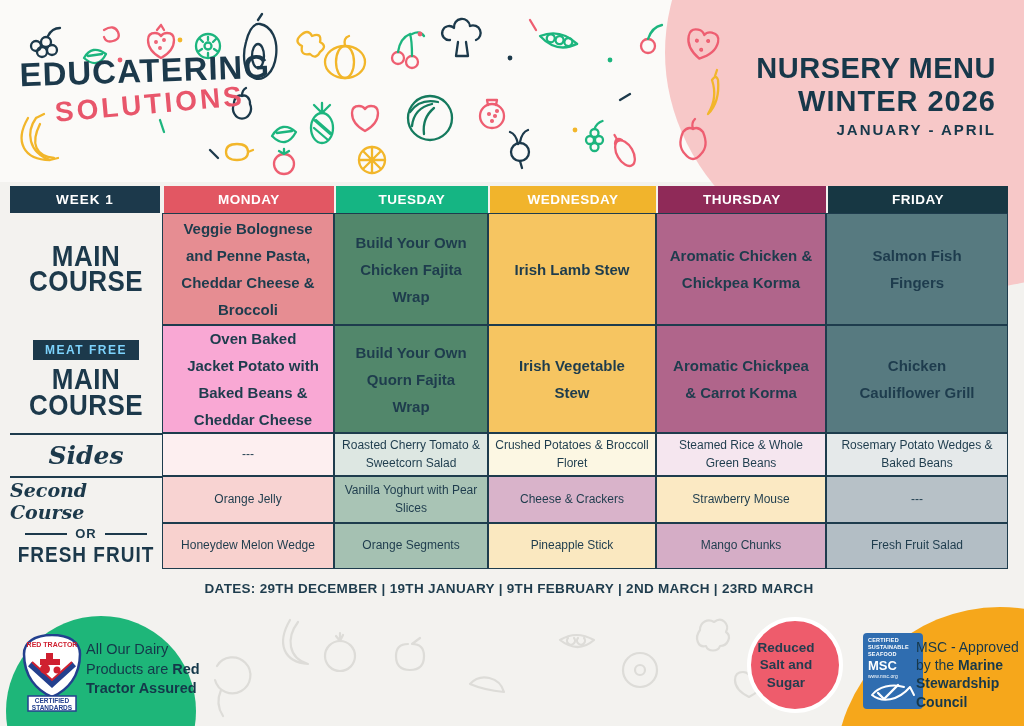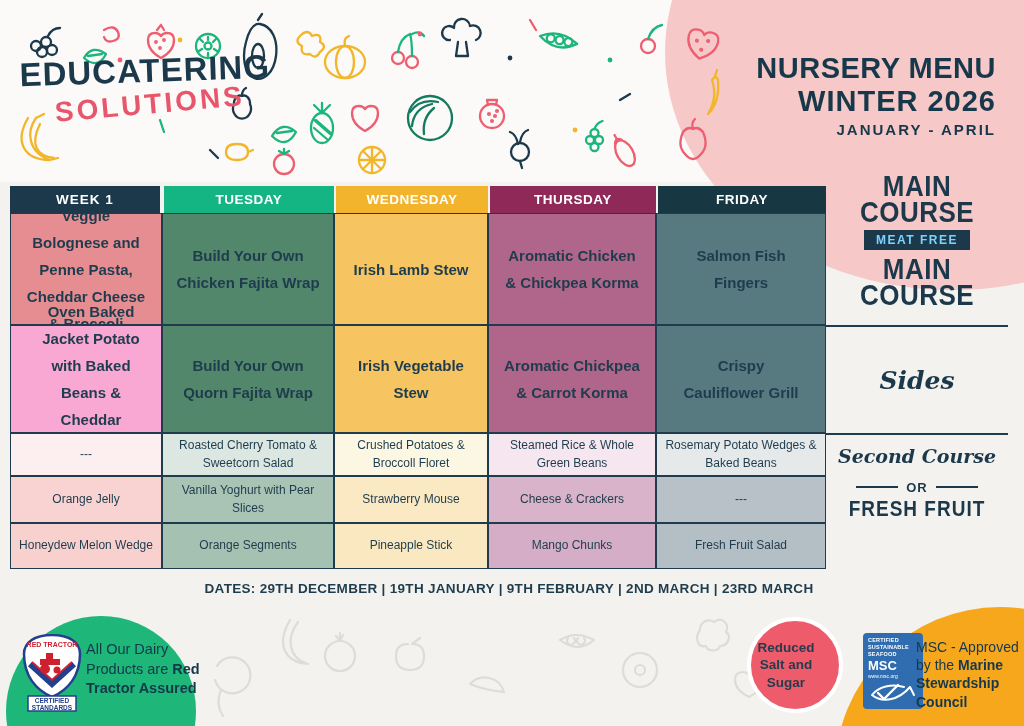--- a/index.html
+++ b/index.html
@@ -253,20 +253,21 @@
 
   <div class="menu-title">
     <div class="t1">NURSERY MENU</div>
     <div class="t2">WINTER  2026</div>
     <div class="t3">JANUARY - APRIL</div>
   </div>
 
   <div class="menu-table">
 
     <div class="hd week">WEEK 1</div>
+    <div class="hd d-mon">MONDAY</div>
     <div class="hd d-tue">TUESDAY</div>
     <div class="hd d-wed">WEDNESDAY</div>
     <div class="hd d-thu">THURSDAY</div>
     <div class="hd d-fri">FRIDAY</div>
 
     <div class="lab">
       <div class="course-word">MAIN</div>
       <div class="course-word">COURSE</div>
     </div>
     <div class="cell big c-mon1">Veggie Bolognese and Penne Pasta, Cheddar Cheese &amp; Broccoli</div>
@@ -277,34 +278,34 @@
 
     <div class="lab">
       <div class="mf-badge">MEAT FREE</div>
       <div class="course-word">MAIN</div>
       <div class="course-word">COURSE</div>
     </div>
     <div class="cell big c-mon2">Oven Baked Jacket Potato with Baked Beans &amp; Cheddar Cheese</div>
     <div class="cell big c-tue2">Build Your Own Quorn Fajita Wrap</div>
     <div class="cell big c-wed2">Irish Vegetable Stew</div>
     <div class="cell big c-thu2">Aromatic Chickpea &amp; Carrot Korma</div>
-    <div class="cell big c-fri2">Crispy Cauliflower Grill</div>
+    <div class="cell big c-fri2">Chicken Cauliflower Grill</div>
 
     <div class="lab script sides-lab">Sides</div>
     <div class="cell sm c-mon3">---</div>
     <div class="cell sm c-tue3">Roasted Cherry Tomato &amp; Sweetcorn Salad</div>
     <div class="cell sm c-wed3">Crushed Potatoes &amp; Broccoll Floret</div>
     <div class="cell sm c-thu3">Steamed Rice &amp; Whole Green Beans</div>
     <div class="cell sm c-fri3">Rosemary Potato Wedges &amp; Baked Beans</div>
 
     <div class="lab script second-lab">Second Course</div>
     <div class="cell sm c-mon4">Orange Jelly</div>
     <div class="cell sm c-tue4">Vanilla Yoghurt with Pear Slices</div>
+    <div class="cell sm c-thu4">Cheese &amp; Crackers</div>
     <div class="cell sm c-wed4">Strawberry Mouse</div>
-    <div class="cell sm c-thu4">Cheese &amp; Crackers</div>
     <div class="cell sm c-fri4">---</div>
 
     <div class="lab">
       <div class="or-row">
         <div class="rule"></div>
         <div class="or">OR</div>
         <div class="rule"></div>
       </div>
       <div class="fruit-word">FRESH FRUIT</div>
     </div>

